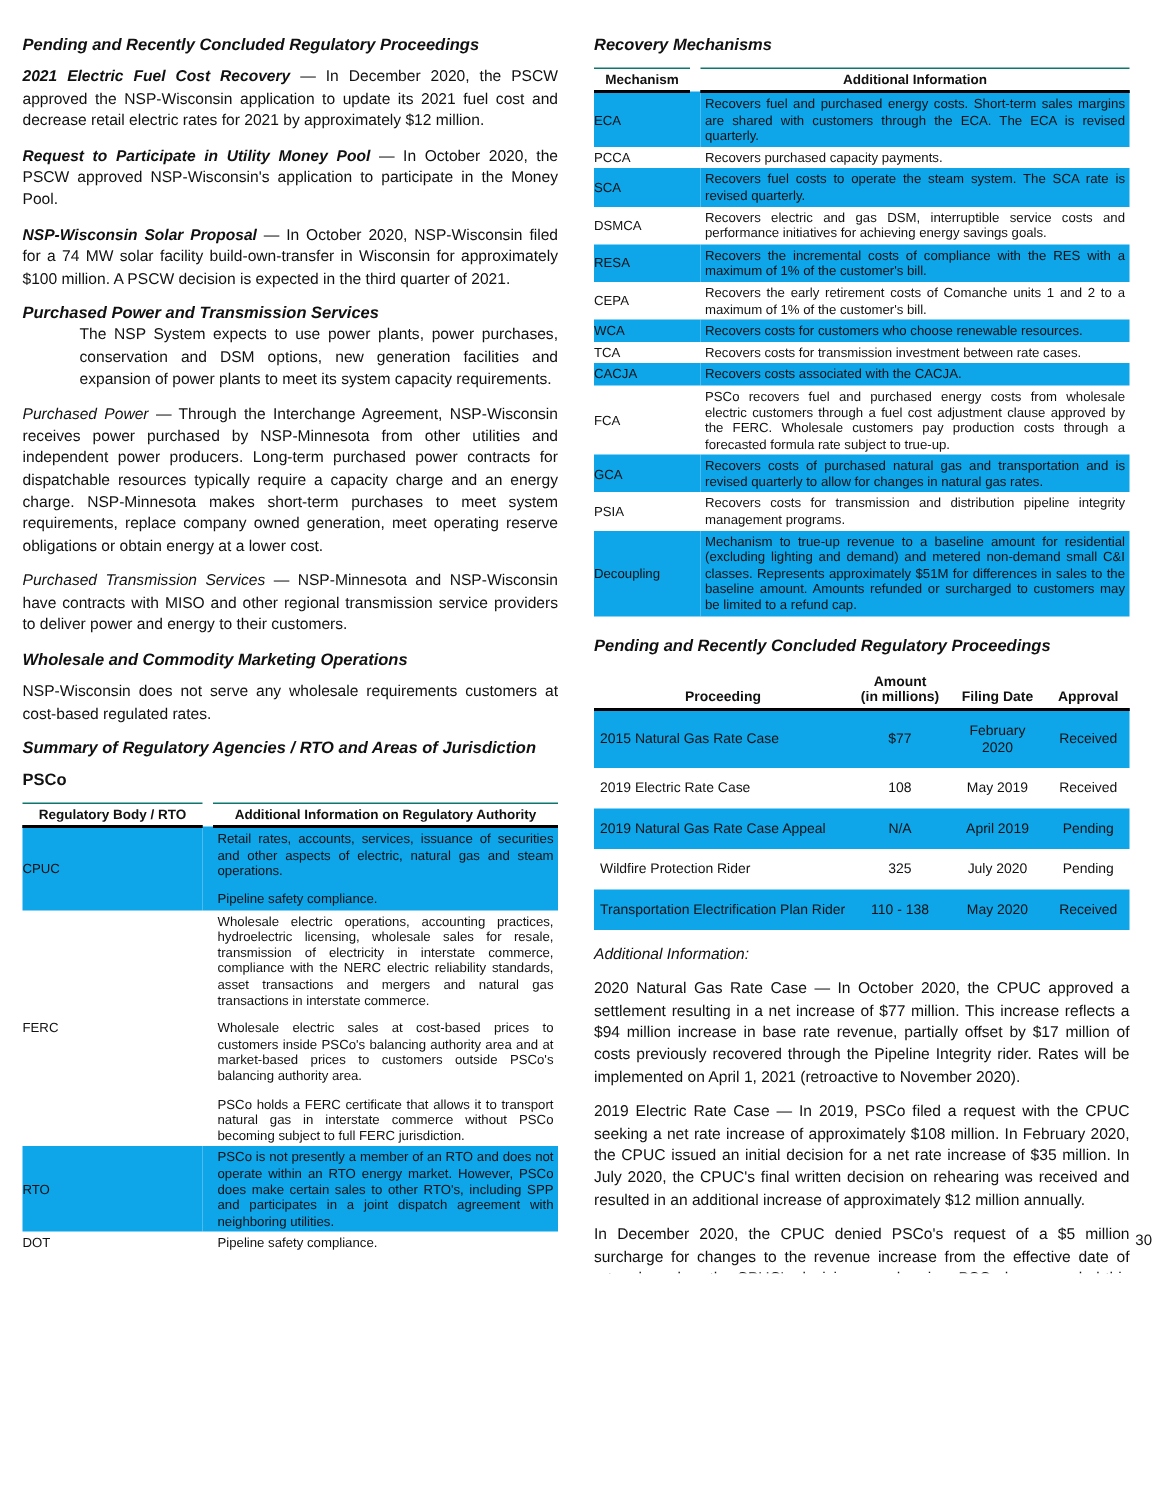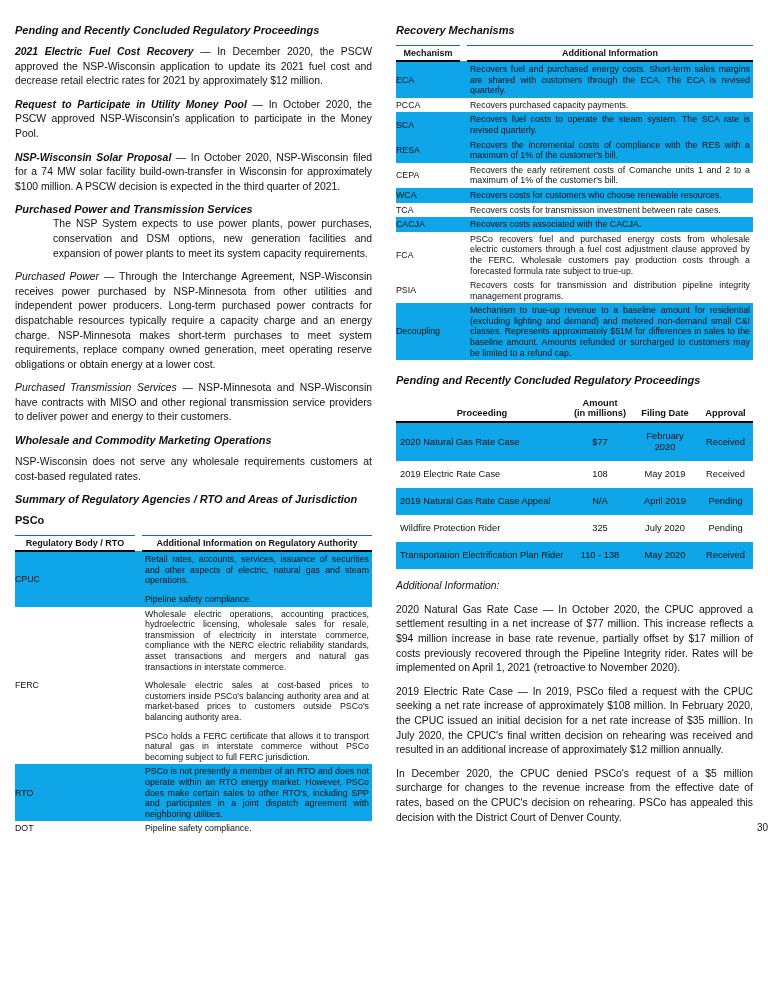--- a/index.html
+++ b/index.html
@@ -164,20 +164,27 @@
                 <p>Recovers purchased capacity payments.</p>
               </td>
             </tr>
           <tr class="shade">
               <td class="lbl">SCA</td>
               <td></td>
               <td class="info">
                 <p>Recovers fuel costs to operate the steam system. The SCA rate is revised quarterly.</p>
               </td>
             </tr>
+          <tr>
+              <td class="lbl">DSMCA</td>
+              <td></td>
+              <td class="info">
+                <p>Recovers electric and gas DSM, interruptible service costs and performance initiatives for achieving energy savings goals.</p>
+              </td>
+            </tr>
           <tr class="shade">
               <td class="lbl">RESA</td>
               <td></td>
               <td class="info">
                 <p>Recovers the incremental costs of compliance with the RES with a maximum of 1% of the customer's bill.</p>
               </td>
             </tr>
           <tr>
               <td class="lbl">CEPA</td>
               <td></td>
@@ -204,20 +211,27 @@
               <td></td>
               <td class="info">
                 <p>Recovers costs associated with the CACJA.</p>
               </td>
             </tr>
           <tr>
               <td class="lbl">FCA</td>
               <td></td>
               <td class="info">
                 <p>PSCo recovers fuel and purchased energy costs from wholesale electric customers through a fuel cost adjustment clause approved by the FERC. Wholesale customers pay production costs through a forecasted formula rate subject to true-up.</p>
+              </td>
+            </tr>
+          <tr class="shade">
+              <td class="lbl">GCA</td>
+              <td></td>
+              <td class="info">
+                <p>Recovers costs of purchased natural gas and transportation and is revised quarterly to allow for changes in natural gas rates.</p>
               </td>
             </tr>
           <tr>
               <td class="lbl">PSIA</td>
               <td></td>
               <td class="info">
                 <p>Recovers costs for transmission and distribution pipeline integrity management programs.</p>
               </td>
             </tr>
           <tr class="shade">
@@ -243,21 +257,21 @@
           <tr>
             <th>Proceeding</th>
             <th>Amount
 (in millions)</th>
             <th>Filing Date</th>
             <th>Approval</th>
           </tr>
         </thead>
         <tbody>
           <tr class="shade">
-            <td class="proc">2020 Natural Gas Rate Case</td>
+            <td class="proc">2015 Natural Gas Rate Case</td>
             <td>$77</td>
             <td>February
 2020</td>
             <td>Received</td>
           </tr>
           <tr>
             <td class="proc">2019 Electric Rate Case</td>
             <td>108</td>
             <td>May 2019</td>
             <td>Received</td>

